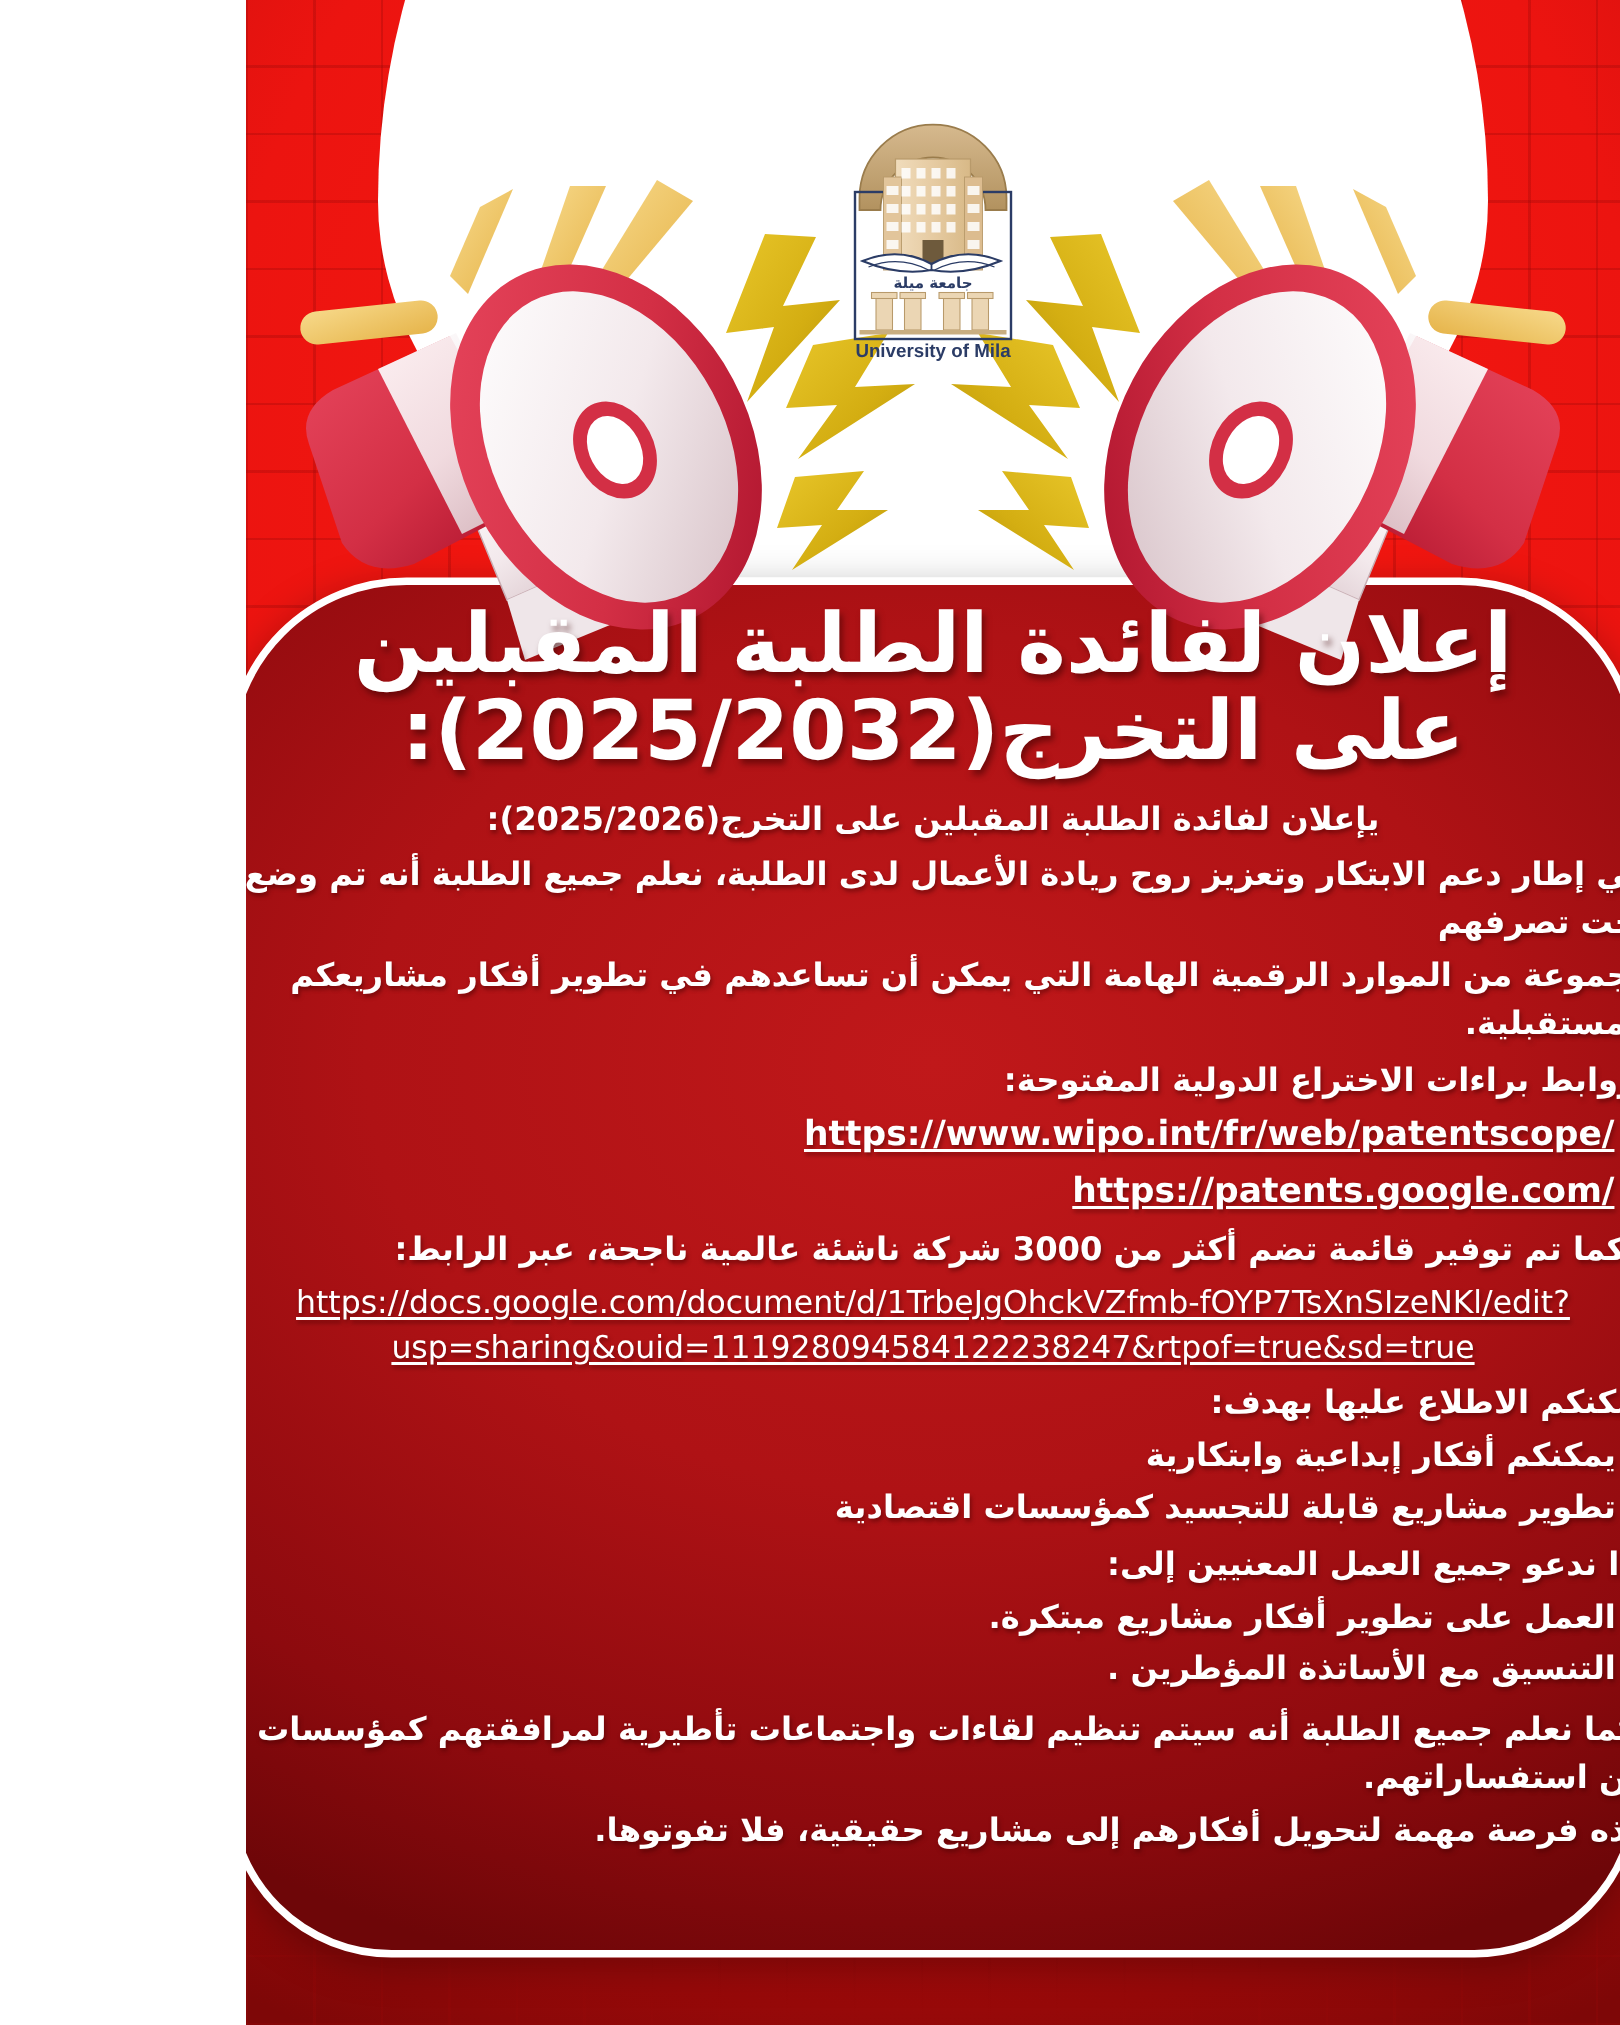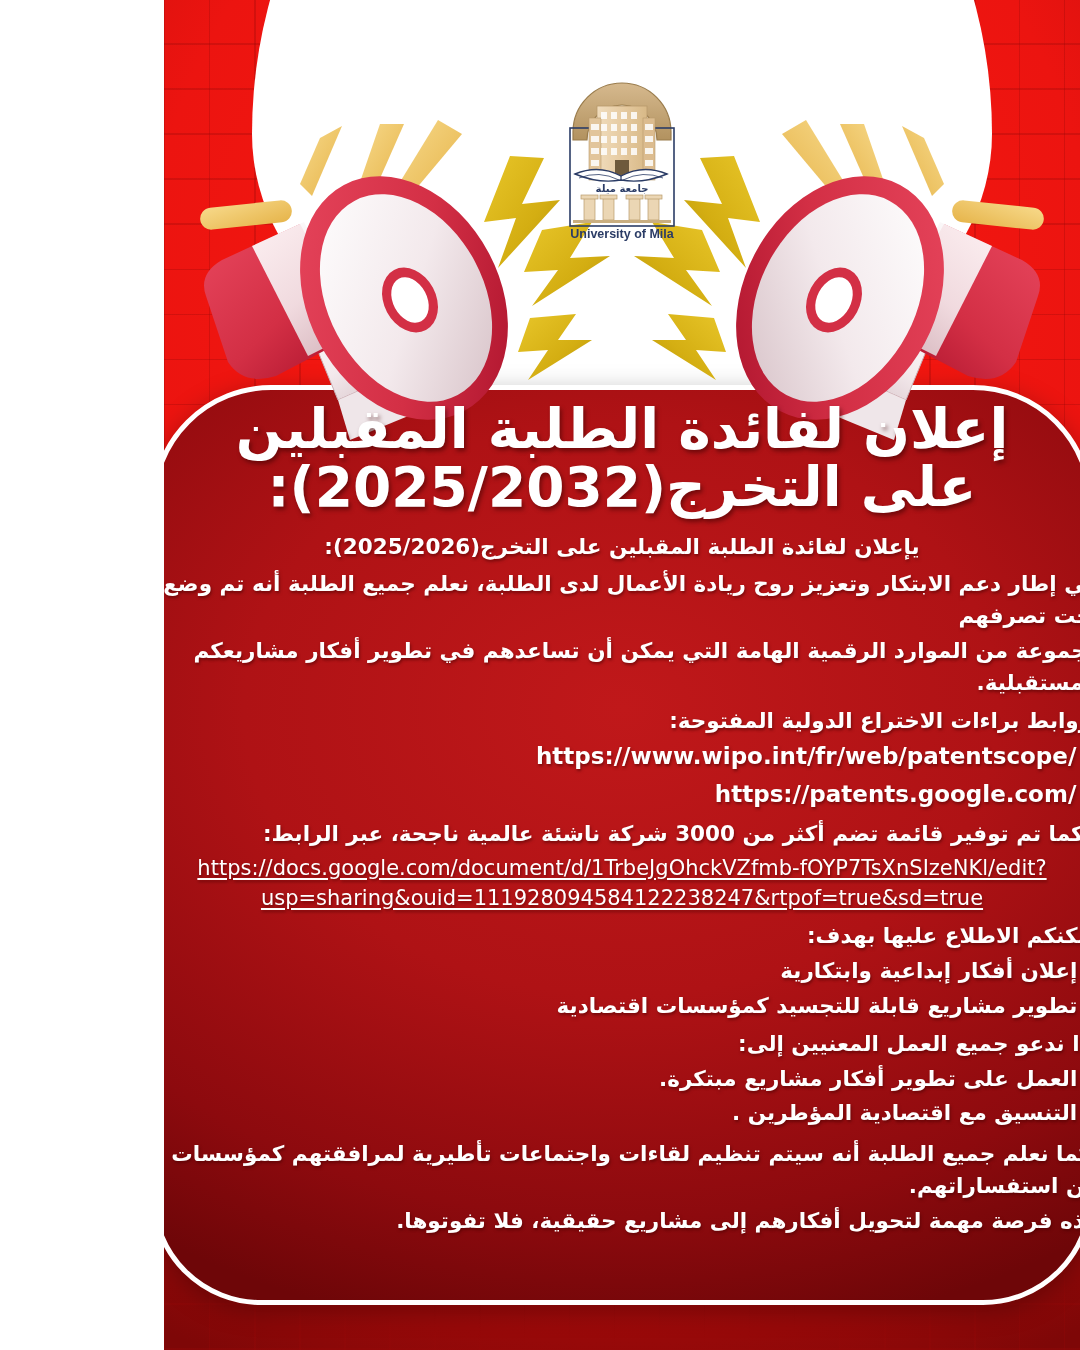--- a/index.html
+++ b/index.html
@@ -127,20 +127,21 @@
     font-size:23px;
     font-weight:bold;
     color:#ffffff;
     text-align:right;
     line-height:1.55;
     text-shadow:1px 2px 3px rgba(70,0,0,.55);
     margin-bottom:2px;
     padding-left:70px;
   }
   .bullet-link-row .u {
+    text-decoration:underline;
     text-underline-offset:3px;
     direction:ltr;
     display:inline-block;
   }
 
   .spacer-sm { height:7px; }
   .spacer-xs { height:3px; }
 </style>
 </head>
 <body>
@@ -340,29 +341,29 @@
     <div class="line">- كما تم توفير قائمة تضم أكثر من 3000 شركة ناشئة عالمية ناجحة، عبر الرابط:</div>
 
     <div class="url-line">https://docs.google.com/document/d/1TrbeJgOhckVZfmb-fOYP7TsXnSIzeNKl/edit?</div>
     <div class="url-line">usp=sharing&amp;ouid=111928094584122238247&amp;rtpof=true&amp;sd=true</div>
 
     <div class="spacer-sm"></div>
 
     <div class="line">يمكنكم الاطلاع عليها بهدف:</div>
 
     <ul class="bullets">
-      <li><span class="bullet-dot">•</span><span>إعلان أفكار إبداعية وابتكارية</span></li>
+      <li><span class="bullet-dot">•</span><span>يمكنكم أفكار إبداعية وابتكارية</span></li>
       <li><span class="bullet-dot">•</span><span>تطوير مشاريع قابلة للتجسيد كمؤسسات اقتصادية</span></li>
     </ul>
 
     <div class="line">لذا  ندعو جميع العمل المعنيين إلى:</div>
 
     <ul class="bullets">
       <li><span class="bullet-dot">•</span><span>العمل على تطوير أفكار مشاريع مبتكرة.</span></li>
-      <li><span class="bullet-dot">•</span><span>التنسيق مع اقتصادية المؤطرين .</span></li>
+      <li><span class="bullet-dot">•</span><span>التنسيق مع الأساتذة المؤطرين .</span></li>
     </ul>
 
     <div class="spacer-xs"></div>
 
     <div class="line">-كما نعلم جميع الطلبة أنه سيتم تنظيم لقاءات واجتماعات تأطيرية لمرافقتهم كمؤسسات عن استفساراتهم.</div>
     <div class="line" style="">هذه فرصة مهمة لتحويل أفكارهم إلى مشاريع حقيقية، فلا تفوتوها.</div>
   </div>
 
 </div>
 

